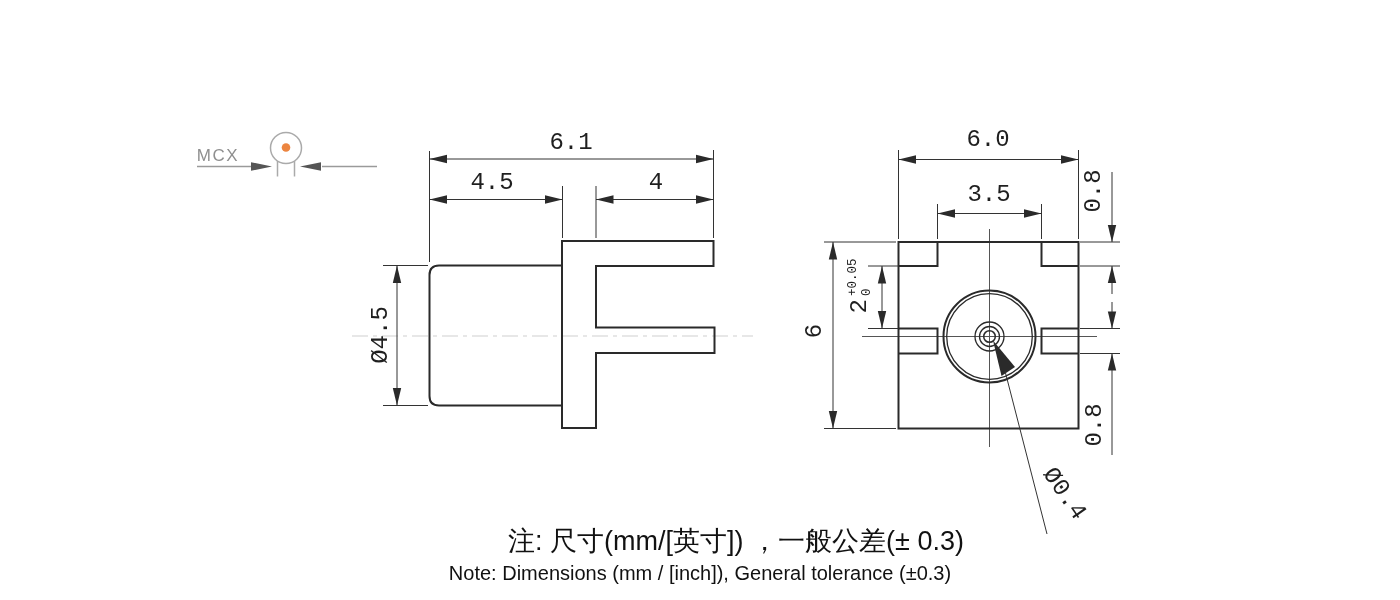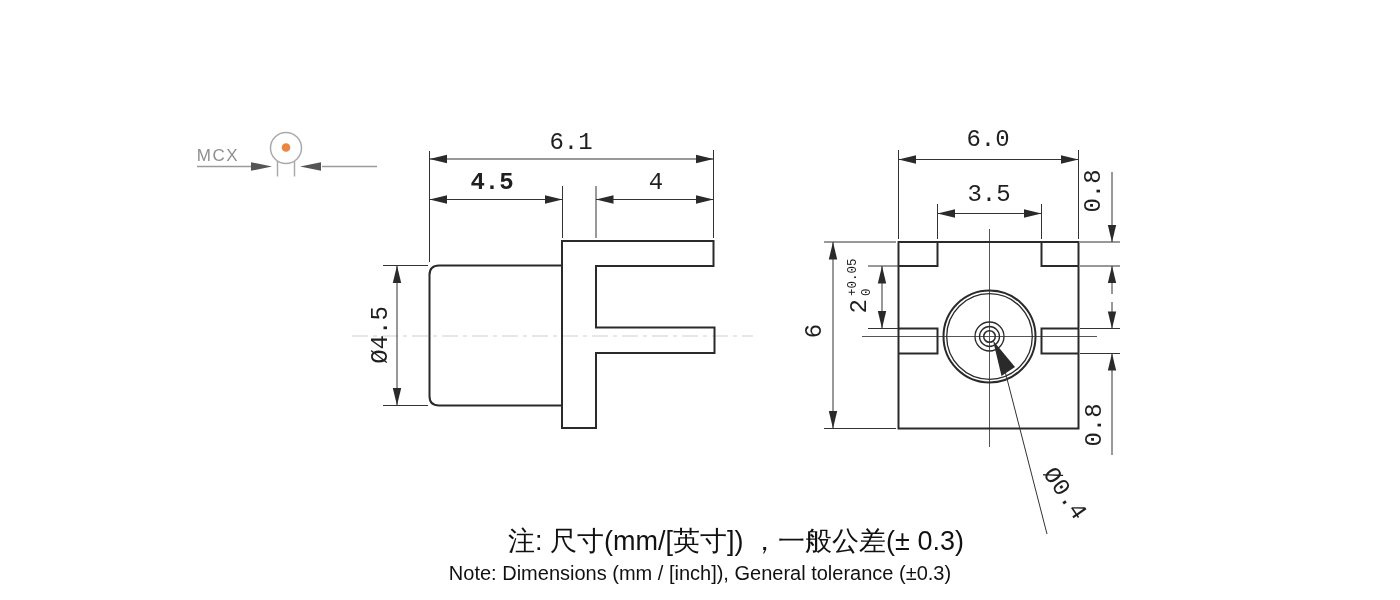--- a/index.html
+++ b/index.html
@@ -149,21 +149,21 @@
       <g>
         <polygon points="993,340.5 1001.5,376 1015,367" fill="#2a2a2a"></polygon>
         <line x1="1005" y1="371" x2="1047" y2="534" stroke="#333333" stroke-width="1"></line>
       </g>
     </g>
   </svg>
 
   <div class="lbl brand" style="left:218px;top:155px;">MCX</div>
 
   <div class="lbl" style="left:571px;top:143px;">6.1</div>
-  <div class="lbl" style="left:492px;top:183px;font-weight:bold;">4.5</div>
+  <div class="lbl" style="left:492px;top:183px;">4.5</div>
   <div class="lbl" style="left:656px;top:183px;">4</div>
   <div class="lbl rot90" style="left:381px;top:335px;">Ø4.5</div>
 
   <div class="lbl" style="left:988px;top:140px;">6.0</div>
   <div class="lbl" style="left:989px;top:195px;text-align:right;">3.5</div>
   <div class="lbl rot90" style="left:815px;top:331px;">6</div>
 
   <div class="lbl rot90" style="left:860px;top:286px;">
     <span class="tolwrap">
       <span class="tolmain">2</span>

